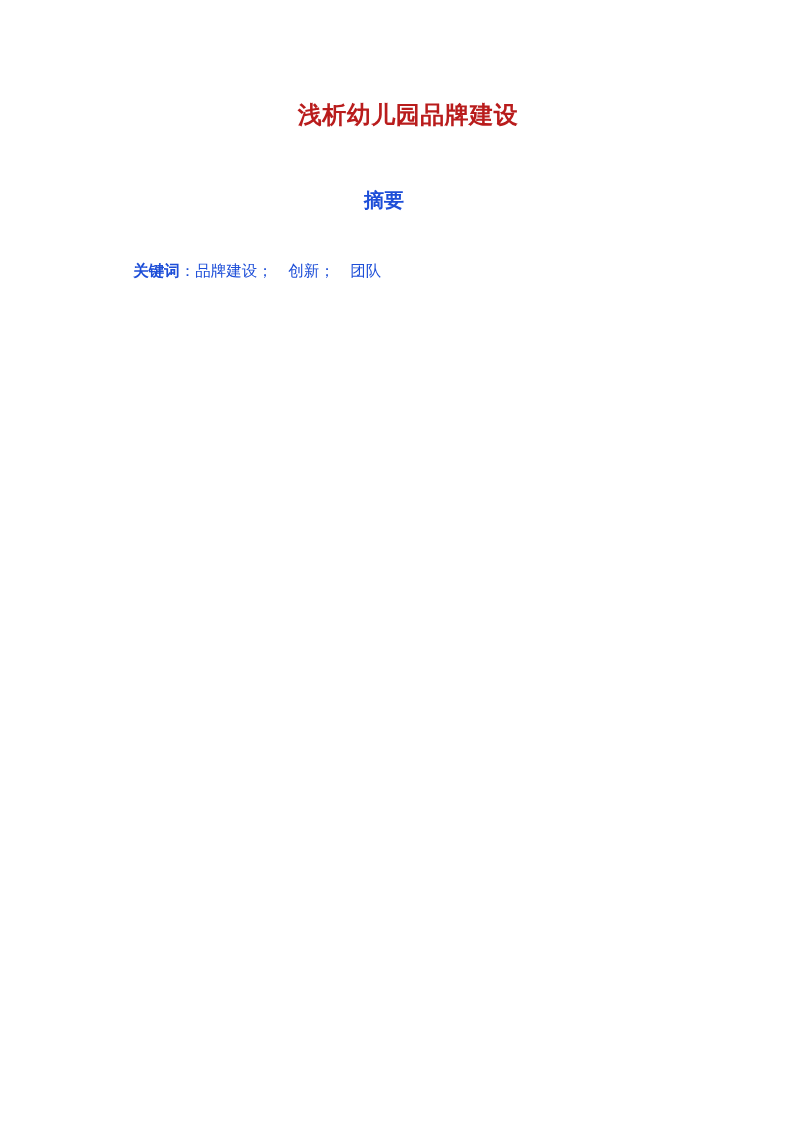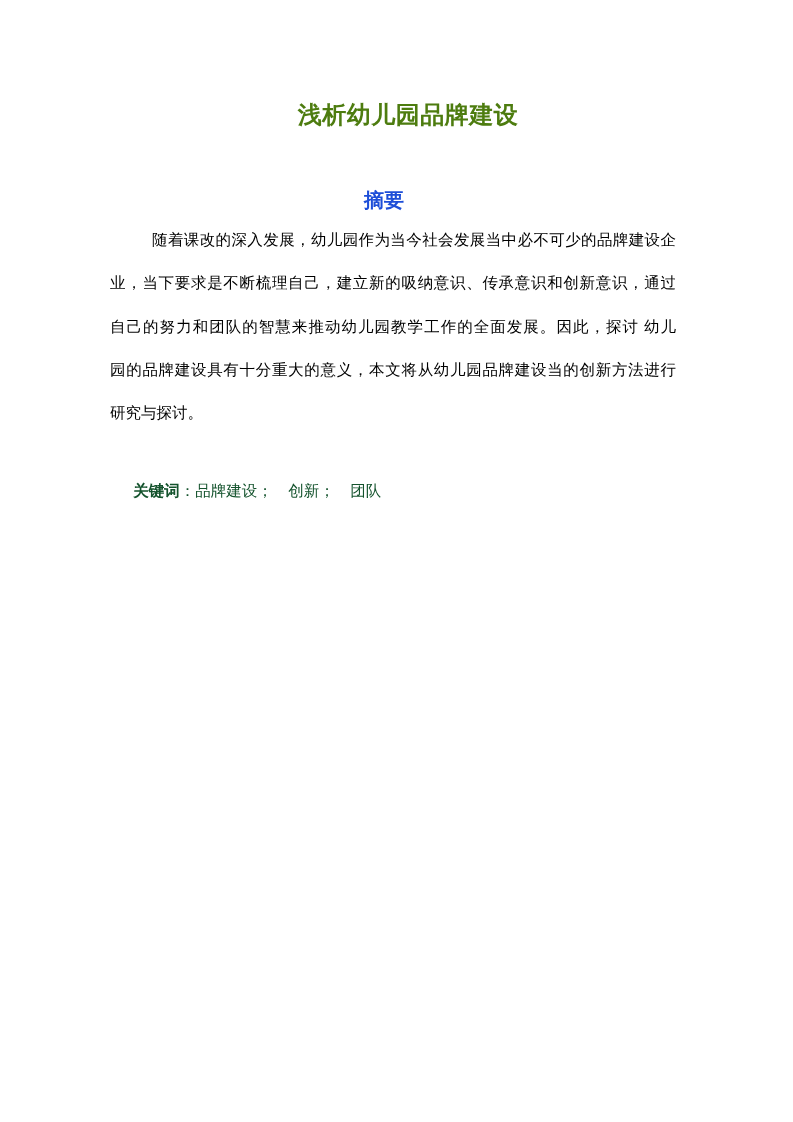--- a/index.html
+++ b/index.html
@@ -23,21 +23,21 @@
   .doc-title {
     margin: 0;
     font-family: "Liberation Sans", "DejaVu Sans", sans-serif;
     font-weight: bold;
     font-size: 24px;
     line-height: 32px;
     letter-spacing: 0.5px;
     text-align: center;
     position: relative;
     left: 15px;
-    color: #4d7c0f;
+    color: #b91c1c;
   }
   .abstract-heading {
     margin: 55px 0 0 0;
     font-family: "Liberation Sans", "DejaVu Sans", sans-serif;
     font-weight: bold;
     font-size: 20px;
     line-height: 28px;
     text-align: center;
     position: relative;
     left: -9px;
@@ -60,21 +60,21 @@
   }
   .abstract .line.last {
     text-align: left;
     text-align-last: left;
   }
   .keywords {
     margin-top: 21px;
     font-size: 15.5px;
     line-height: 24px;
     white-space: pre-wrap;
-    color: #14532d;
+    color: #1d4ed8;
   }
   .keywords .kw-label {
     font-family: "Liberation Sans", "DejaVu Sans", sans-serif;
     font-weight: bold;
   }
   .keywords .kw-sep,
   .keywords .kw-text {
     font-family: "Liberation Serif", "DejaVu Serif", serif;
     font-weight: normal;
   }
@@ -82,26 +82,19 @@
 </head>
 <body>
 
 <div class="page">
   <div class="content">
 
     <h1 class="doc-title">浅析幼儿园品牌建设</h1>
 
     <h2 class="abstract-heading">摘要</h2>
 
-    <div class="abstract">
-      <div class="line first">随着课改的深入发展，幼儿园作为当今社会发展当中必不可少的品牌建设企</div>
-      <div class="line">业，当下要求是不断梳理自己，建立新的吸纳意识、传承意识和创新意识，通过</div>
-      <div class="line">自己的努力和团队的智慧来推动幼儿园教学工作的全面发展。因此，探讨 幼儿</div>
-      <div class="line">园的品牌建设具有十分重大的意义，本文将从幼儿园品牌建设当的创新方法进行</div>
-      <div class="line last">研究与探讨。</div>
-    </div>
 
     <div class="keywords">
       <span class="kw-label">关键词</span><span class="kw-sep">：</span><span class="kw-text">品牌建设；　创新；　团队</span>
     </div>
 
   </div>
 </div>
 
 </body></html>

